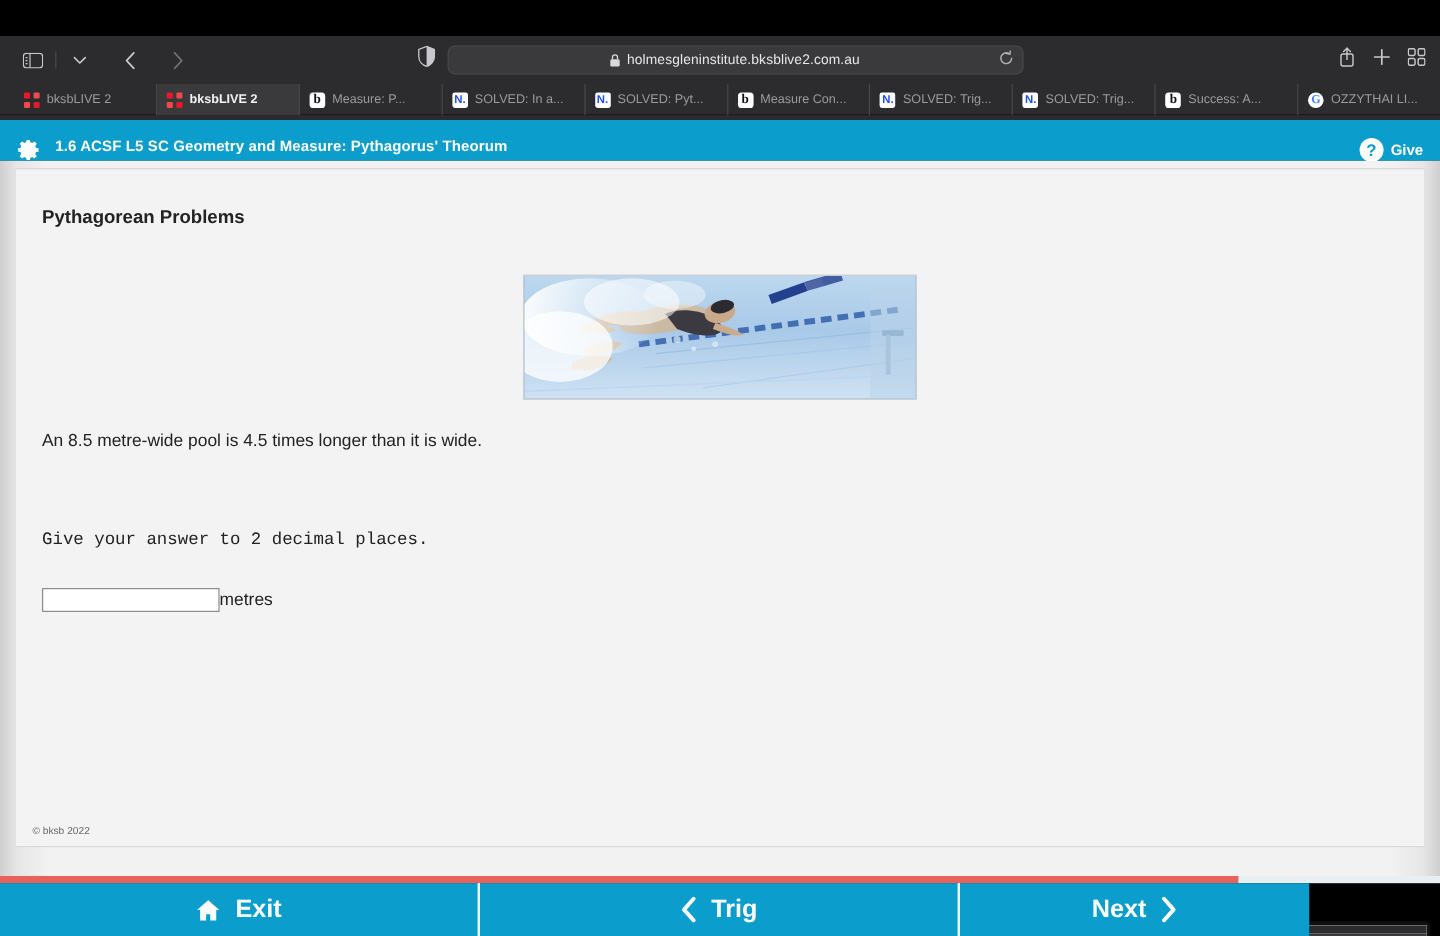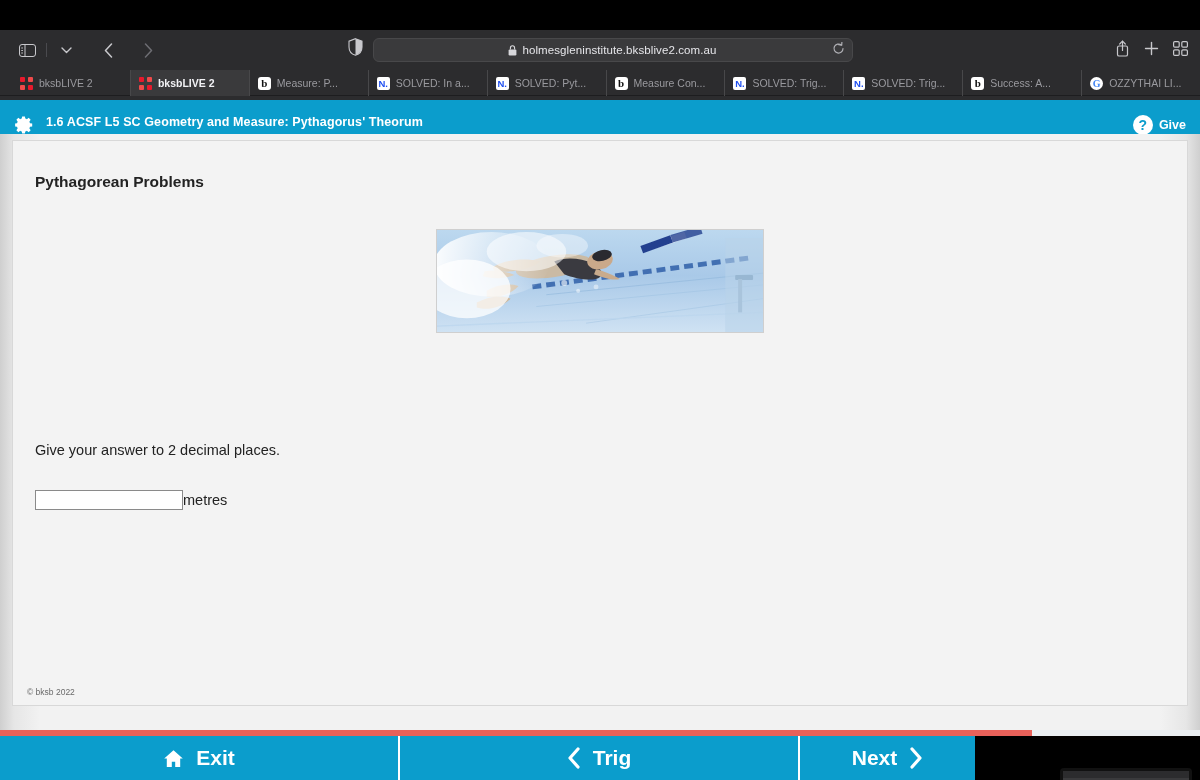--- a/index.html
+++ b/index.html
@@ -97,21 +97,21 @@
 
   .pool-photo {
     position: absolute; left: 423px; top: 88px; width: 328px; height: 104px;
     border: 1px solid #cfcfcf; overflow: hidden; background: #9cc3e6;
   }
   .pool-photo svg { display: block; width: 100%; height: 100%; }
 
   .q-line { position: absolute; left: 22px; font-size: 14.5px; color: #222; }
   .q-l1 { top: 219px; }
   .q-l2 { top: 260px; }
-  .q-l3 { top: 301px; }
+  .q-l3 { top: 301px; font-family: Liberation Mono, monospace; }
 
   .answer-row { position: absolute; left: 22px; top: 349px; display: flex; align-items: center; }
   .answer-input {
     width: 148px; height: 20px; background: #fff; border: 1px solid #8a8a8a;
     font-family: "Liberation Sans", sans-serif; font-size: 12px; padding: 0 4px; color: #111;
   }
   .unit-label { font-size: 14.5px; color: #222; }
 
   .copyright { position: absolute; left: 14px; bottom: 8px; font-size: 8.5px; color: #6a6a6a; }
 
@@ -125,21 +125,21 @@
   .pip-chrome { height: 7px; background: #2c2c2e; }
   .pip-tabs { height: 4px; background: #3a3a3c; }
 
   
   .progress-track {
     position: absolute; left: 0; top: 730px; width: 1200px; height: 6px; background: #e9eef1;
   }
   .progress-fill { height: 100%; background: #e8615a; }
 
   .bottom-nav {
-    position: absolute; left: 0; top: 736px; width: 975px; height: 44px;
+    position: absolute; left: 0; top: 736px; width: 1091px; height: 44px;
     display: flex; background: #0b9dcc;
   }
   .nav-btn {
     display: flex; align-items: center; justify-content: center; gap: 12px;
     color: #fff; font-size: 21px; font-weight: bold; border-right: 2px solid #fff;
   }
   .nav-btn:last-child { border-right: none; }
   .nav-exit { flex: 0 0 400px; }
   .nav-back { flex: 0 0 400px; }
   .nav-next { flex: 1 1 auto; border-radius: 12px; }
@@ -351,20 +351,21 @@
           <circle cx="128" cy="54" r="3" fill="#ffffff" opacity=".6"></circle>
           <circle cx="142" cy="62" r="2" fill="#ffffff" opacity=".5"></circle>
           <circle cx="160" cy="58" r="2.5" fill="#ffffff" opacity=".45"></circle>
 
           <rect x="290" y="8" width="38" height="96" fill="#b9d4ea" opacity=".55"></rect>
           <rect x="300" y="46" width="18" height="5" rx="1" fill="#98b7d2"></rect>
           <rect x="303" y="50" width="4" height="34" fill="#a9c4dc"></rect>
         </svg>
       </div>
 
+      <div class="q-line q-l1">An 8.5 metre-wide pool is 4.5 times longer than it is wide.</div>
       <div class="q-line q-l3">Give your answer to 2 decimal places.</div>
 
       <div class="answer-row">
         <input class="answer-input" type="text" placeholder="" style="">
         <span class="unit-label">metres</span>
       </div>
 
       <div class="copyright">© bksb 2022</div>
     </div>
 

